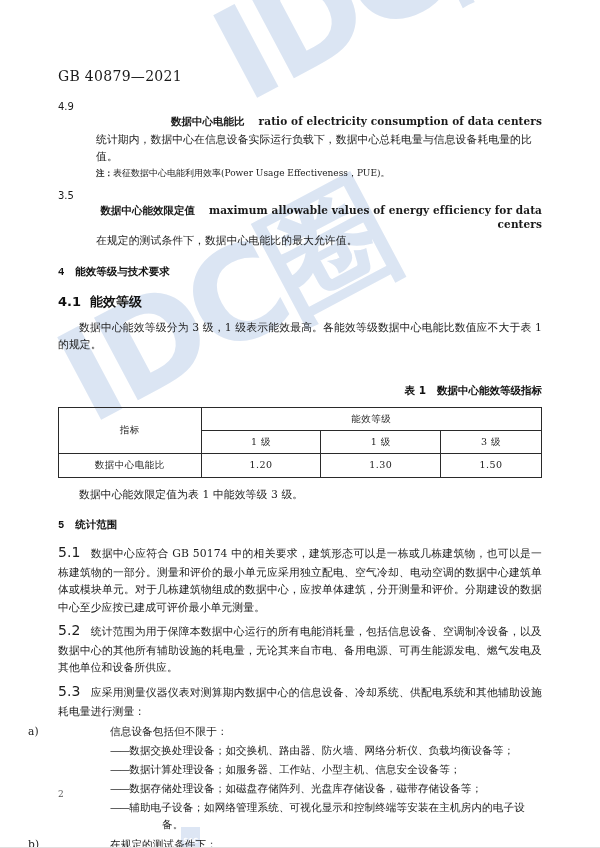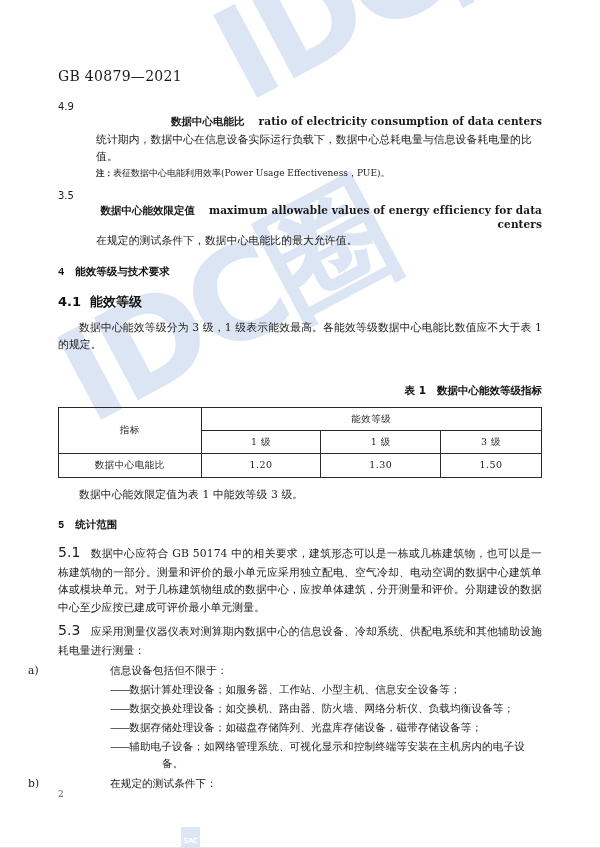--- a/index.html
+++ b/index.html
@@ -296,31 +296,34 @@
     <div class="para">数据中心能效限定值为表 1 中能效等级 3 级。</div>
 
     <div class="h1">
       <span class="n">5</span><span>统计范围</span>
     </div>
 
     <div class="para-num" style="margin-top:9px">
       <span class="pn">5.1</span><span>数据中心应符合 GB 50174 中的相关要求，建筑形态可以是一栋或几栋建筑物，也可以是一栋建筑物的一部分。测量和评价的最小单元应采用独立配电、空气冷却、电动空调的数据中心建筑单体或模块单元。对于几栋建筑物组成的数据中心，应按单体建筑，分开测量和评价。分期建设的数据中心至少应按已建成可评价最小单元测量。</span>
     </div>
     <div class="para-num">
+      <span class="pn">5.2</span><span>统计范围为用于保障本数据中心运行的所有电能消耗量，包括信息设备、空调制冷设备，以及数据中心的其他所有辅助设施的耗电量，无论其来自市电、备用电源、可再生能源发电、燃气发电及其他单位和设备所供应。</span>
+    </div>
+    <div class="para-num">
       <span class="pn">5.3</span><span>应采用测量仪器仪表对测算期内数据中心的信息设备、冷却系统、供配电系统和其他辅助设施耗电量进行测量：</span>
     </div>
 
     <div class="list-item">
       <span class="lbl">a)</span><span>信息设备包括但不限于：</span>
     </div>
     <div class="dash-item">
+      <span class="dash">——</span><span>数据交换处理设备；如交换机、路由器、防火墙、网络分析仪、负载均衡设备等；</span>
+    </div>
+    <div class="dash-item">
       <span class="dash">——</span><span>数据计算处理设备；如服务器、工作站、小型主机、信息安全设备等；</span>
-    </div>
-    <div class="dash-item">
-      <span class="dash">——</span><span>数据交换处理设备；如交换机、路由器、防火墙、网络分析仪、负载均衡设备等；</span>
     </div>
     <div class="dash-item">
       <span class="dash">——</span><span>数据存储处理设备；如磁盘存储阵列、光盘库存储设备，磁带存储设备等；</span>
     </div>
     <div class="dash-item">
       <span class="dash">——</span><span>辅助电子设备；如网络管理系统、可视化显示和控制终端等安装在主机房内的电子设备。</span>
     </div>
 
     <div class="list-item">
       <span class="lbl">b)</span><span>在规定的测试条件下：</span>

